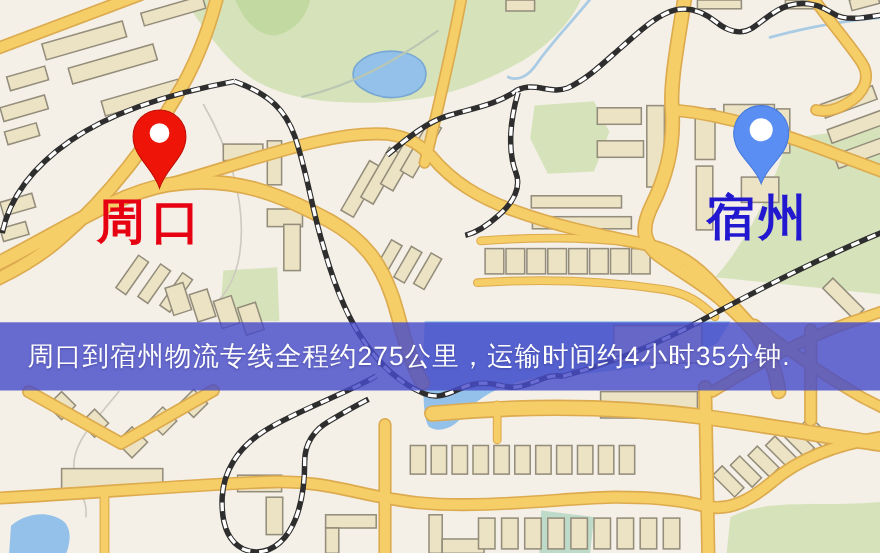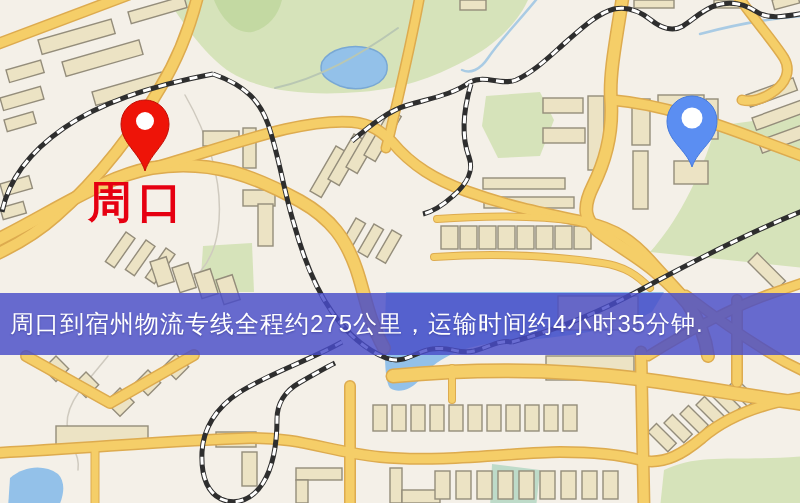--- a/index.html
+++ b/index.html
@@ -20,21 +20,21 @@
   .contour{fill:none;stroke:#cfcabf;stroke-width:1.5;stroke-linecap:round}
   .bld rect{fill:#ece3c4;stroke:#948d7b;stroke-width:1.4}
   .road-casing use{fill:none;stroke:#ddab4f;stroke-linecap:round;stroke-linejoin:round}
   .road-fill use{fill:none;stroke:#f5ce68;stroke-linecap:round;stroke-linejoin:round}
   .rw-base{fill:none;stroke:#2e2e2e;stroke-width:5;stroke-linecap:butt}
   .rw-dash{fill:none;stroke:#ffffff;stroke-width:3;stroke-dasharray:8 8;stroke-linecap:butt}
   
   .banner{
     position:absolute;left:0;top:293px;width:800px;height:62px;
     background:rgba(72,76,200,0.82);
-    display:flex;align-items:center;box-sizing:border-box;padding-left:10px;
+    display:flex;align-items:center;box-sizing:border-box;padding-left:25px;
     color:#fff;font-size:24px;letter-spacing:1px;white-space:nowrap;
     text-shadow:0 1px 2px rgba(40,40,120,.45);
   }
   
   .city-label{position:absolute;font-weight:700;font-size:44px;line-height:1;letter-spacing:6px;white-space:nowrap}
   .lbl-origin{left:88px;top:180px;color:#e60011;}
   .lbl-dest{left:642px;top:177px;color:#2118d0;letter-spacing:3px;}
 </style>
 </head>
 <body>
@@ -269,18 +269,19 @@
       <path d="M145,171 C139,152 121,143 121,124 A24,24 0 1 1 169,124 C169,143 151,152 145,171 Z" fill="#ee1408" stroke="#c00d05" stroke-width="1"></path>
       <circle cx="145" cy="121" r="9" fill="#ffffff"></circle>
     </g>
     <g>
       <path d="M692,167 C686,149 667,141 667,121 A25,25 0 1 1 717,121 C717,141 698,149 692,167 Z" fill="#5b8ef2" stroke="#4479dd" stroke-width="1"></path>
       <circle cx="692" cy="118" r="10.5" fill="#ffffff"></circle>
     </g>
   </svg>
 
   <div class="city-label lbl-origin">周口</div>
+  <div class="city-label lbl-dest">宿州</div>
 
   <div class="banner">
     <span>周口到宿州物流专线全程约275公里，运输时间约4小时35分钟.</span>
   </div>
 
 </div>
 
 </body></html>

